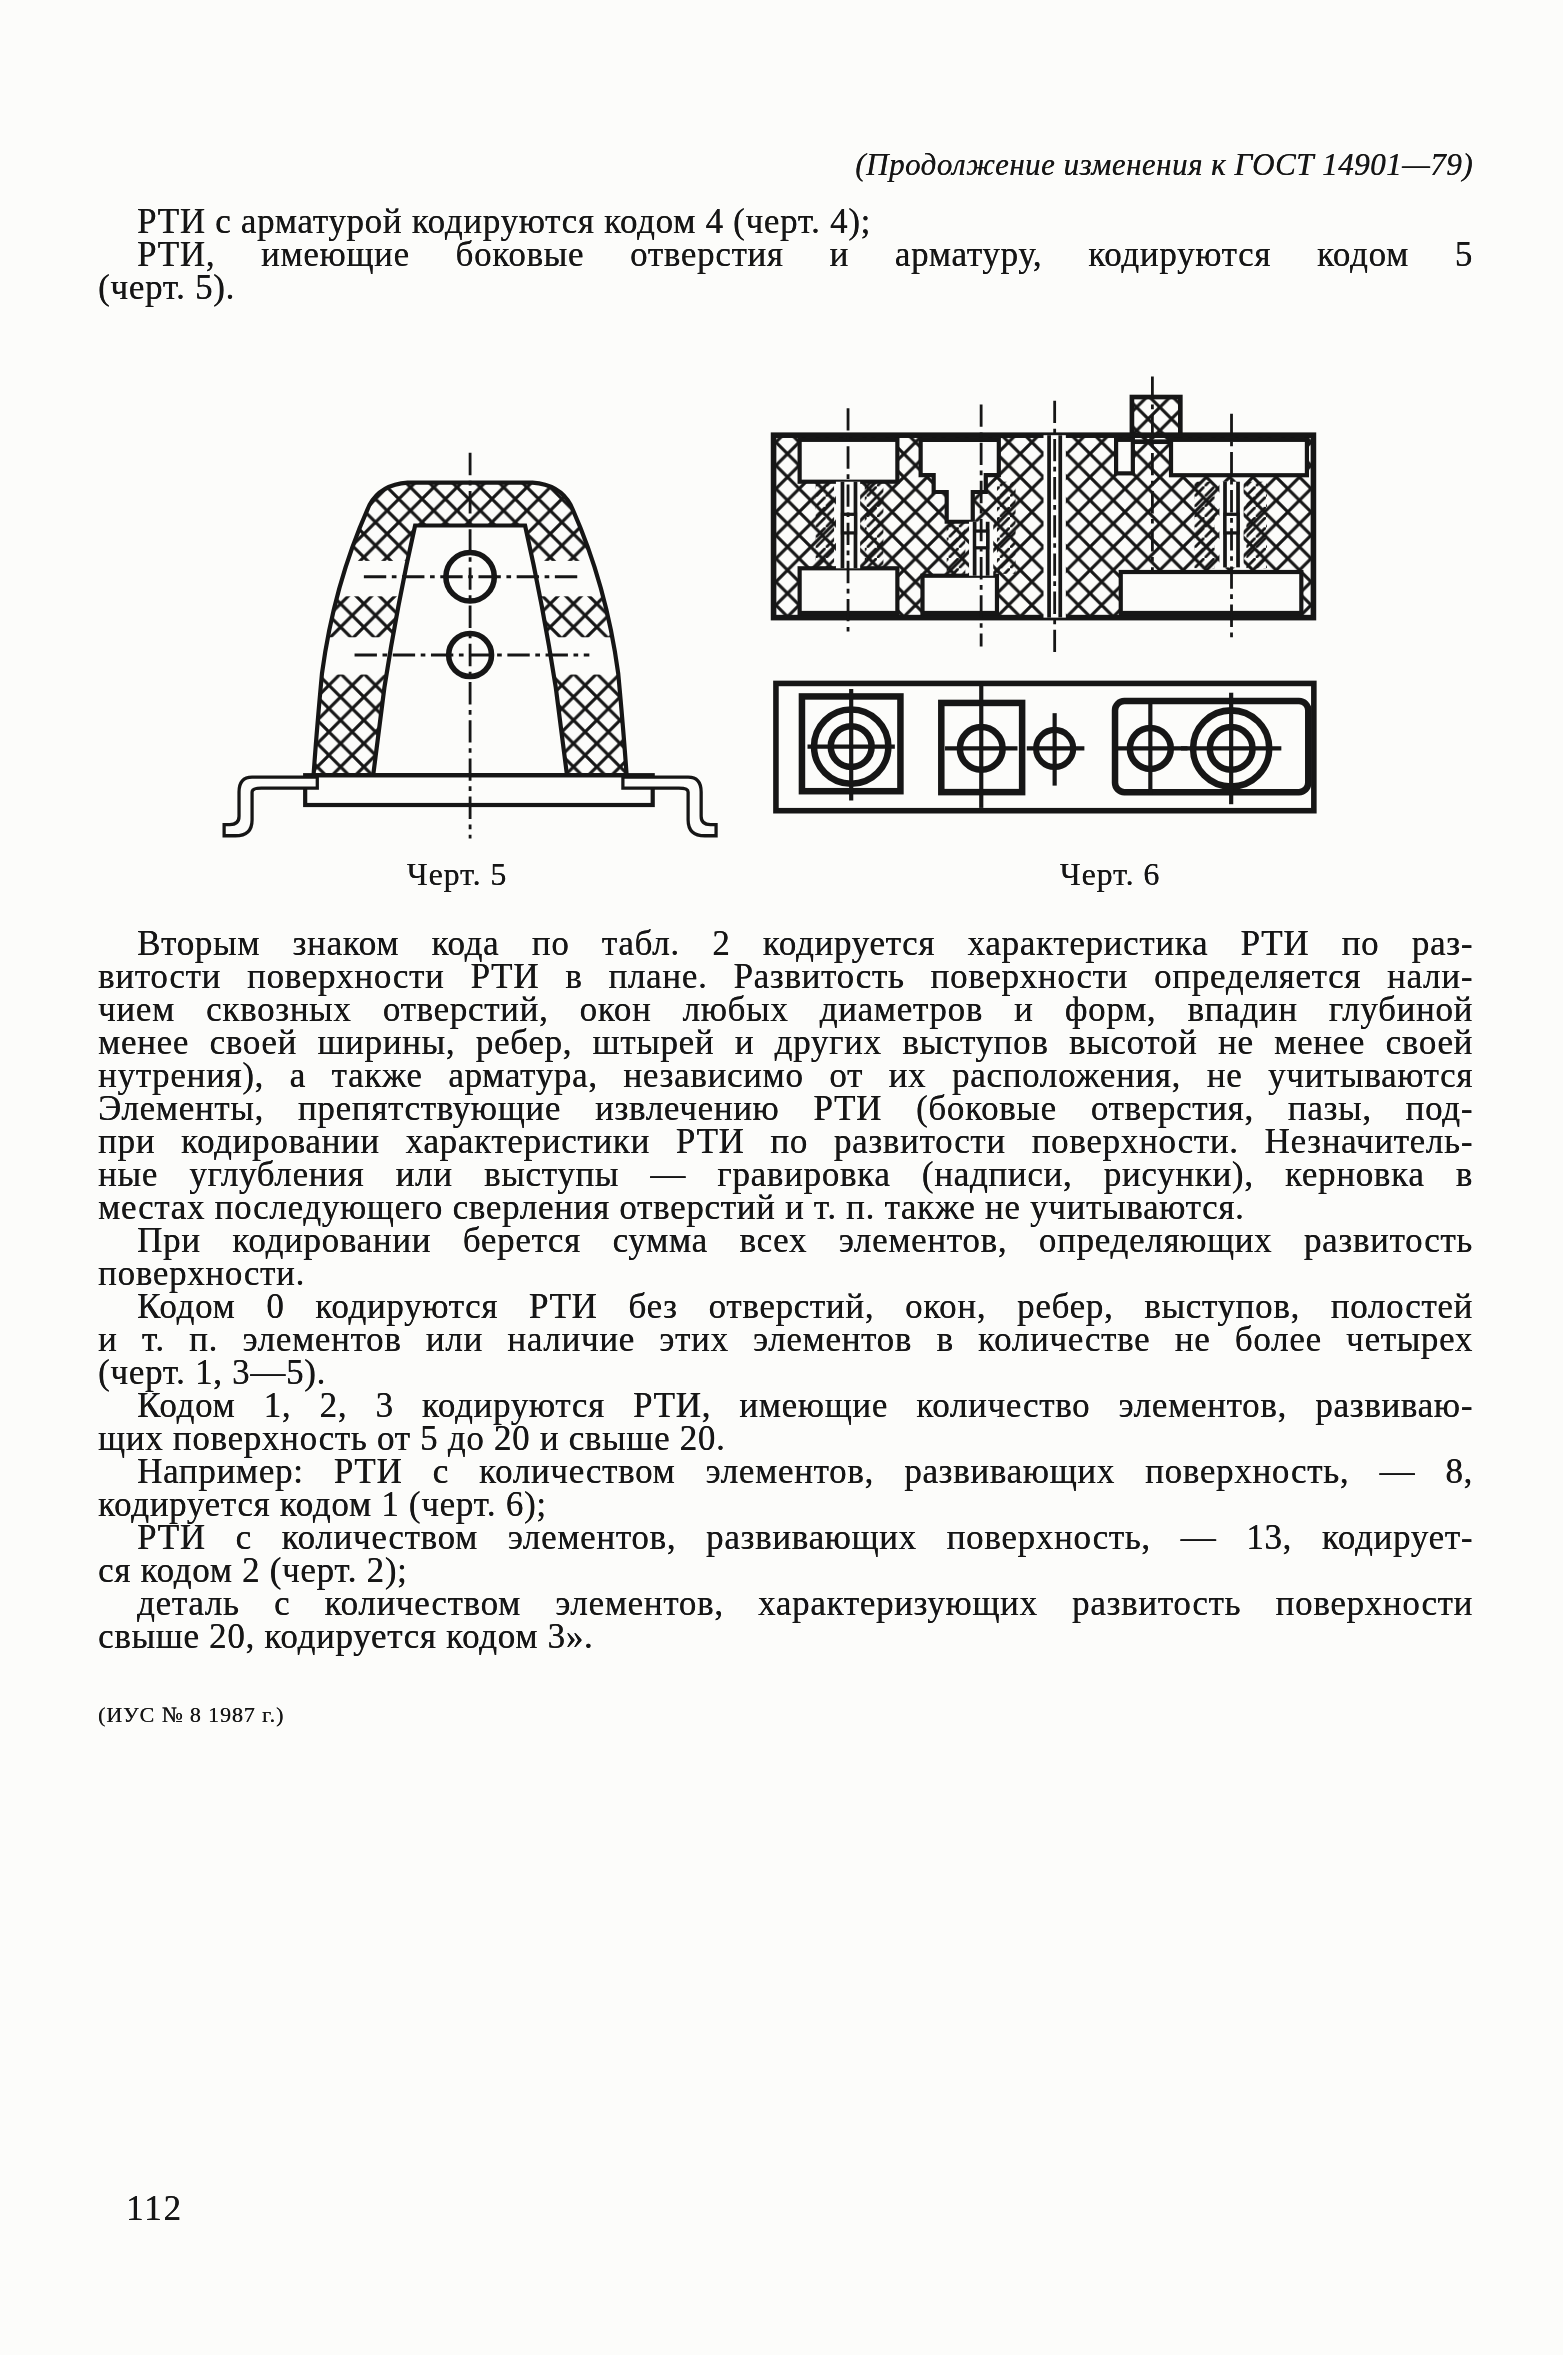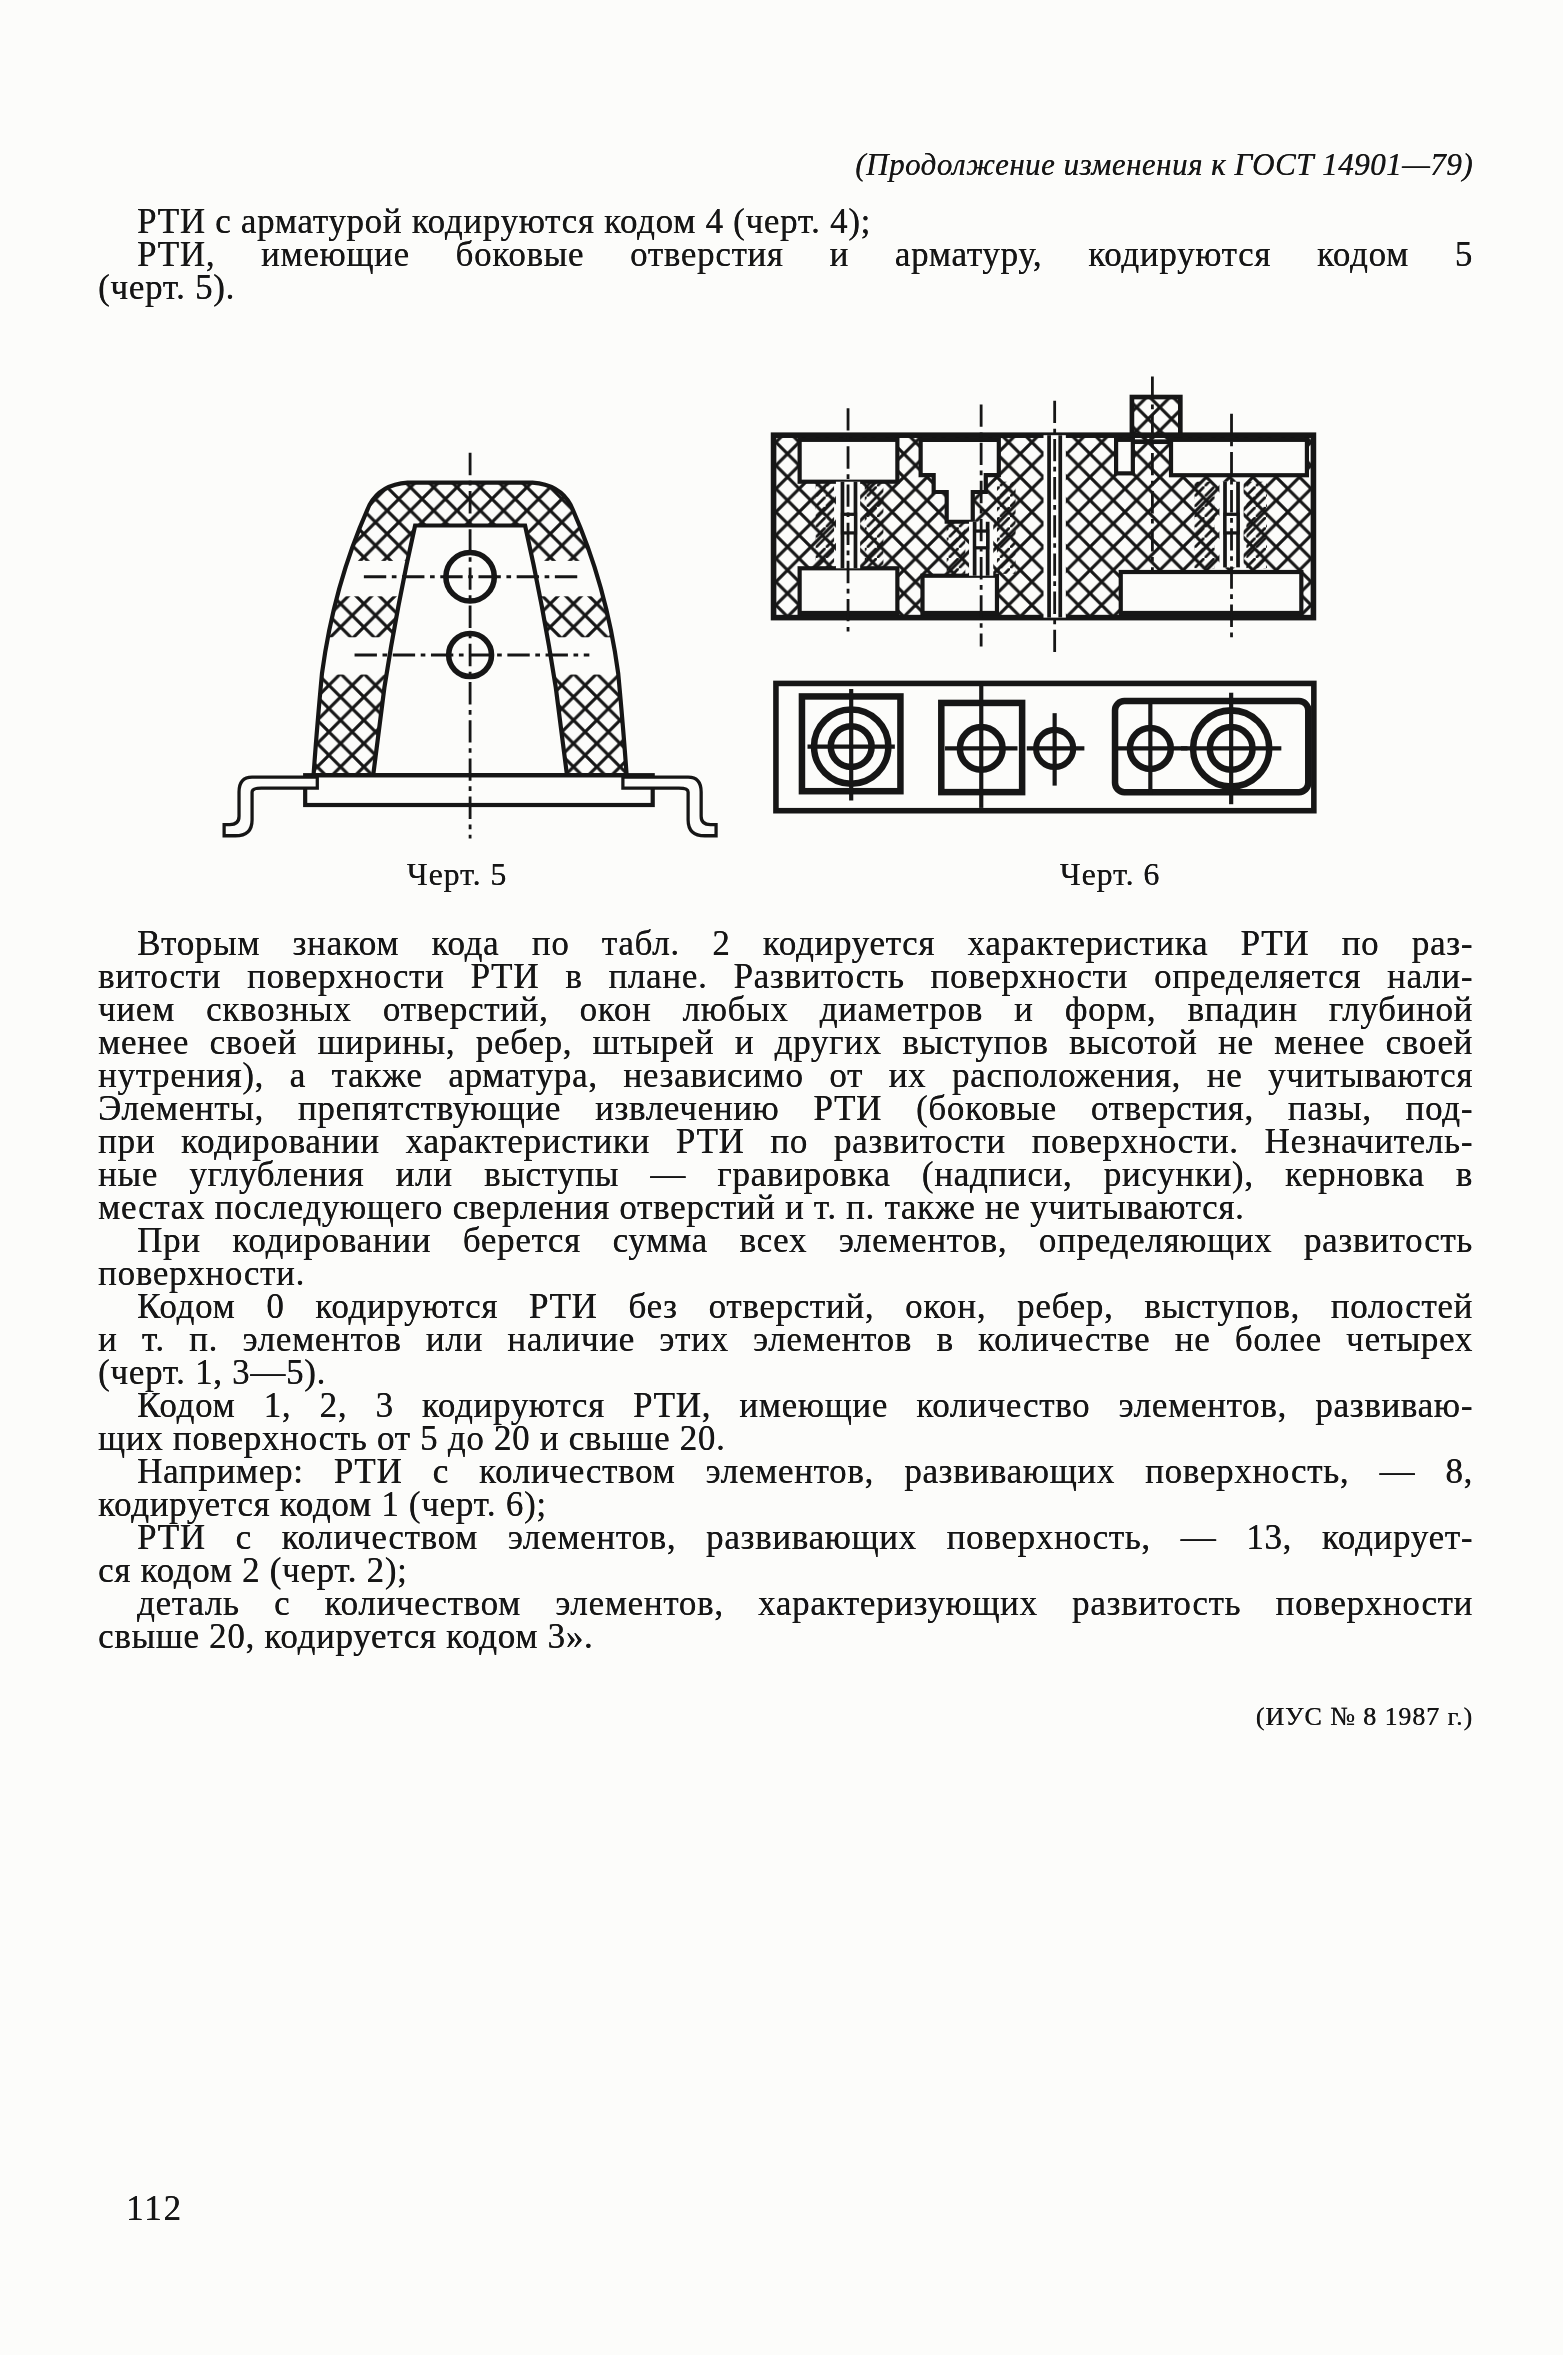--- a/index.html
+++ b/index.html
@@ -20,21 +20,21 @@
     font-size:35px;line-height:33px;letter-spacing:0.7px;
     text-align:justify;text-align-last:left;white-space:normal;
   }
   .ln.jl{text-align-last:justify;}
   .ln.ind{text-indent:39px;}
   .caption{
     top:856px;width:280px;text-align:center;font-size:32px;letter-spacing:0.9px;
   }
   #fig5-caption{left:317px;}
   #fig6-caption{left:970px;}
-  #source-note{top:1702px;text-align:right;font-size:26px;letter-spacing:0.9px;}
+  #source-note{top:1702px;text-align:left;font-size:22px;letter-spacing:0.9px;}
   #page-number{top:2189px;left:126px;font-size:35px;letter-spacing:1.9px;}
   svg{overflow:visible;display:block;}
 </style>
 </head>
 <body>
 
 <div id="page">
 
   <div class="abs" id="header-note">(Продолжение изменения к ГОСТ 14901—79)</div>
 

